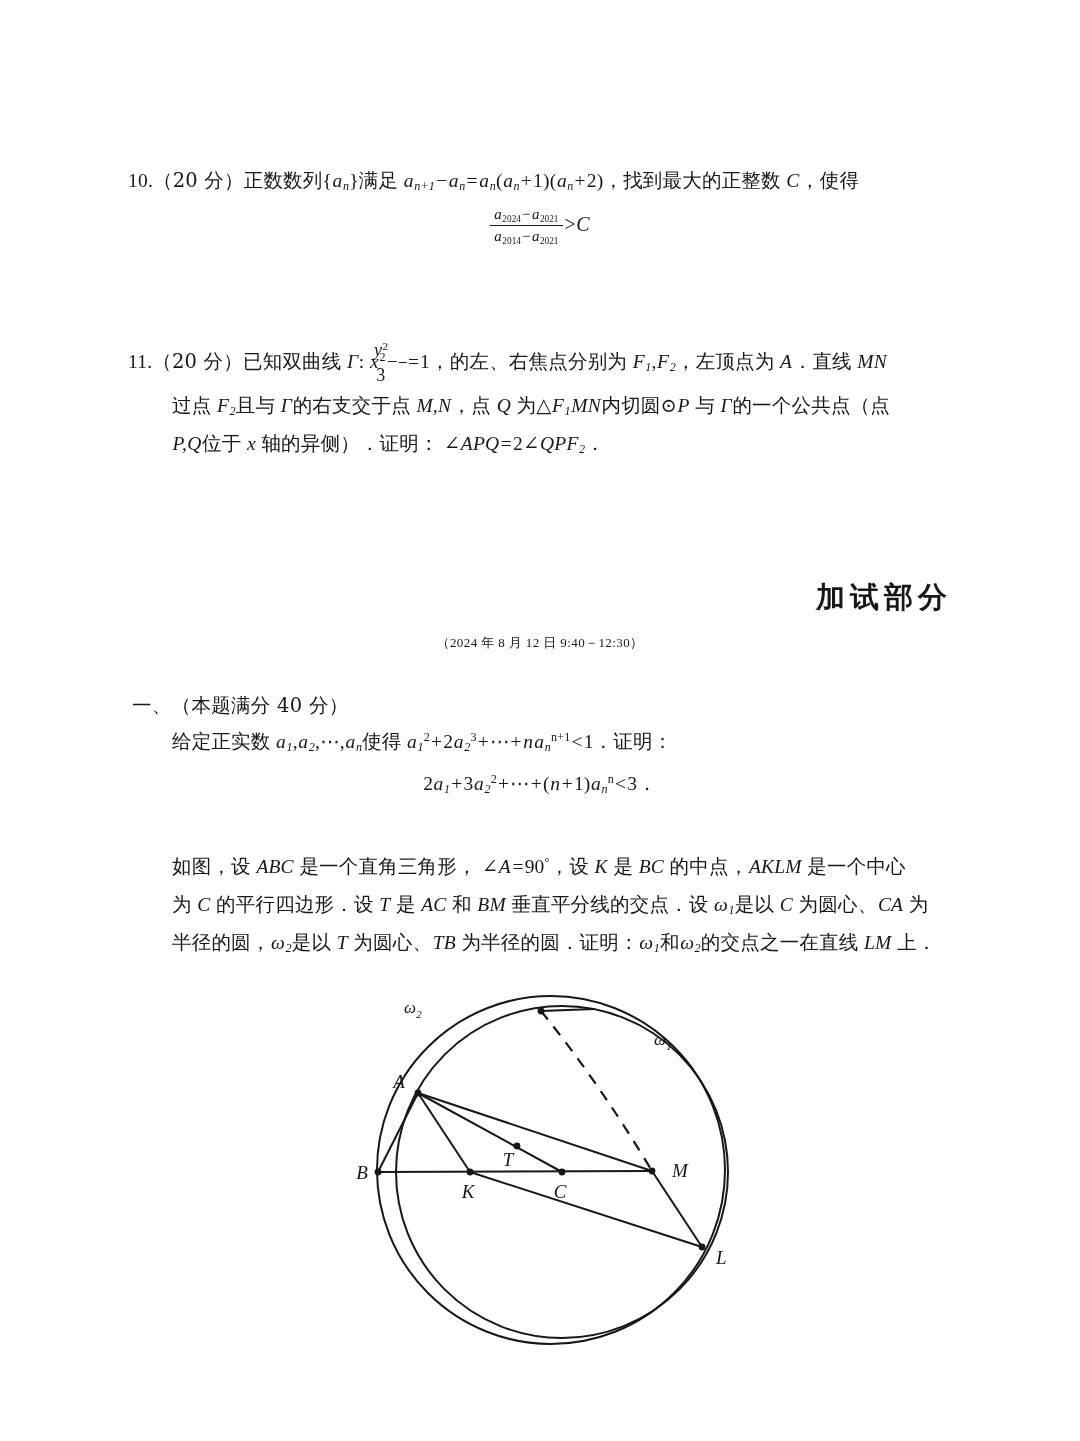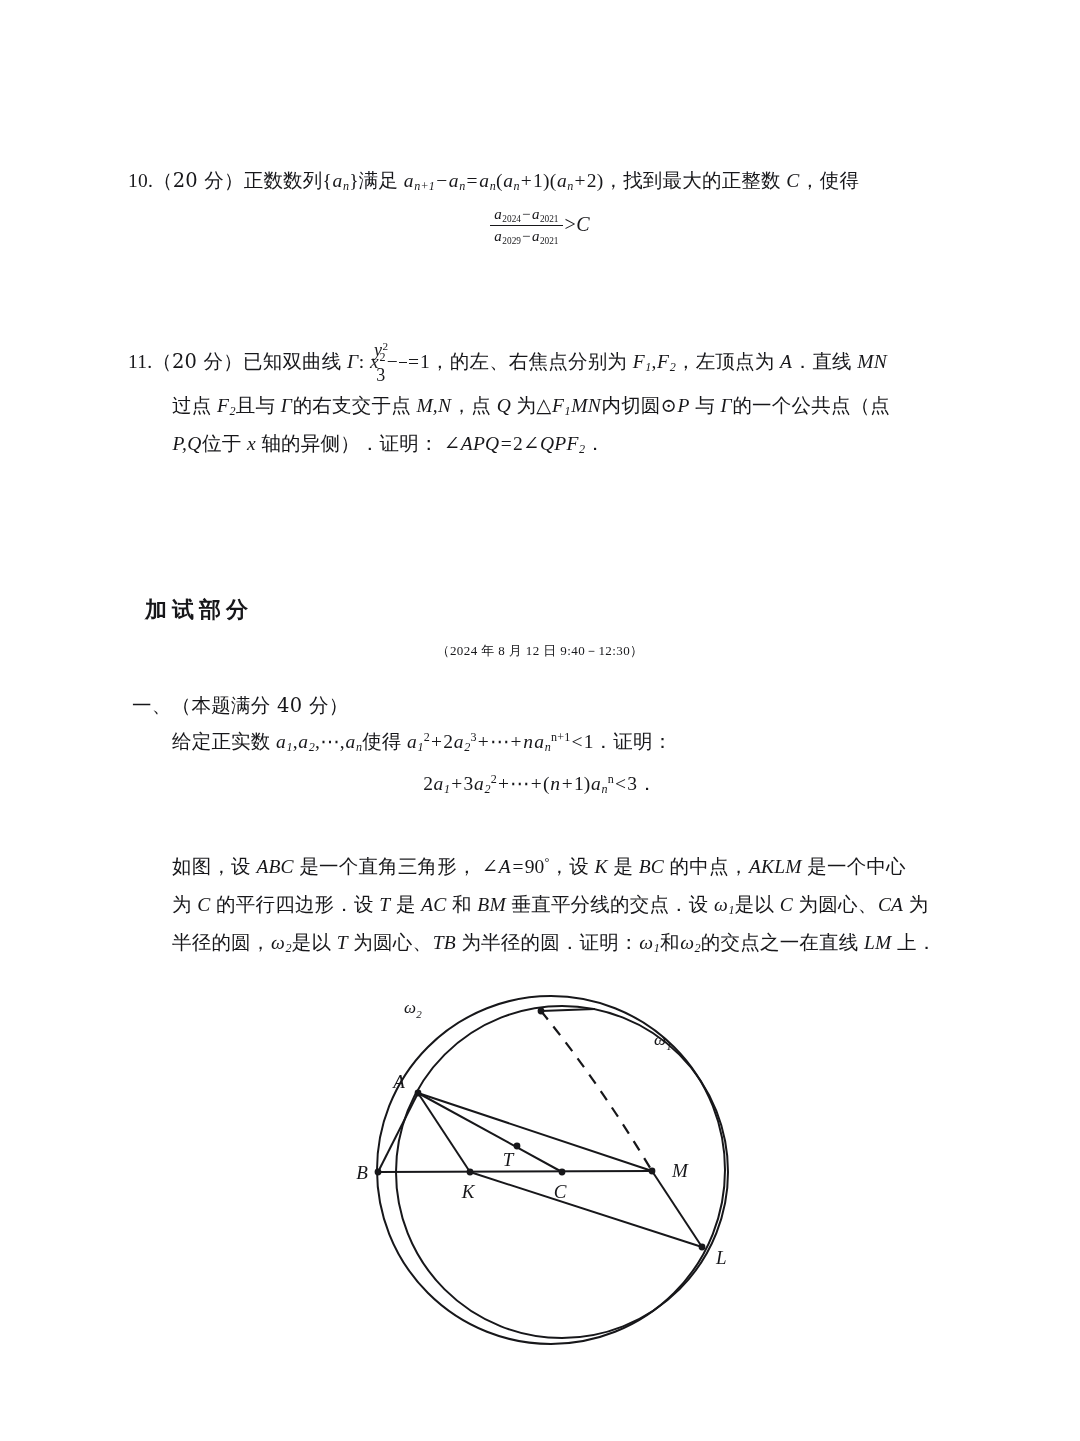--- a/index.html
+++ b/index.html
@@ -72,26 +72,26 @@
   }
   .frac .num { display: block; padding: 0 4px 1px 4px; }
   .frac .den { display: block; border-top: 1.2px solid #17171a; padding: 1px 4px 0 4px; }
   .frac-sm { font-size: 18px; }
   .frac-sm .num { padding-bottom: 0; }
 
   .gt { font-size: 20px; padding-left: 2px; }
 
   
   .section-title {
-    text-align: left;
+    text-align: right;
     font-family: "DejaVu Serif", "Liberation Serif", serif;
     font-weight: 700;
-    font-size: 22px;
+    font-size: 29px;
     letter-spacing: 5px;
-    margin: 17px;
+    margin: 0;
   }
   .section-date {
     text-align: center;
     font-size: 13px;
     margin: 16px 0 0 0;
     letter-spacing: .4px;
   }
 
   .part-head {
     font-size: 19.5px;
@@ -136,21 +136,21 @@
 
 <div class="page">
 
   <div class="blk" id="b-p10">
     <p class="prob hang"><span class="mn">10</span><span class="mn">.</span><span class="cn">（20 分）</span><span class="cn">正数数列</span><span class="mn">{</span><span class="mi">a</span><sub class="s">n</sub><span class="mn">}</span><span class="cn">满足</span>&nbsp;<span class="mi">a</span><sub class="s">n+1</sub><span class="op">−</span><span class="mi">a</span><sub class="s">n</sub><span class="op">=</span><span class="mi">a</span><sub class="s">n</sub><span class="mn">(</span><span class="mi">a</span><sub class="s">n</sub><span class="op">+</span><span class="mn">1</span><span class="mn">)</span><span class="mn">(</span><span class="mi">a</span><sub class="s">n</sub><span class="op">+</span><span class="mn">2</span><span class="mn">)</span><span class="cn">，</span><span class="cn">找到最大的正整数</span>&nbsp;<span class="mi">C</span><span class="cn">，</span><span class="cn">使得</span></p>
   </div>
 
   <div class="blk center-eq" id="b-p10-eq">
     <span class="frac">
       <span class="num"><span class="mi">a</span><sub class="u">2024</sub><span class="op">−</span><span class="mi">a</span><sub class="u">2021</sub></span>
-      <span class="den"><span class="mi">a</span><sub class="u">2029</sub><span class="op">−</span><span class="mi">a</span><sub class="u">2021</sub></span>
+      <span class="den"><span class="mi">a</span><sub class="u">2014</sub><span class="op">−</span><span class="mi">a</span><sub class="u">2021</sub></span>
     </span><span class="gt">&gt;</span><span class="mi" style="font-size:20px;">C</span>
   </div>
 
 
   <div class="blk" id="b-p11">
     <p class="prob hang"><span class="mn">11</span><span class="mn">.</span><span class="cn">（20 分）</span><span class="cn">已知双曲线</span>&nbsp;<span class="mi">Γ</span><span>:</span>&nbsp;<span class="mi">x</span><sup class="u">2</sup><span class="op">−</span><span class="frac frac-sm"><span class="num"><span class="mi">y</span><sup class="u">2</sup></span><span class="den mn">3</span></span><span class="op">=</span><span class="mn">1</span><span class="cn">，</span><span class="cn">的左、右焦点分别为</span>&nbsp;<span class="mi">F</span><sub class="s">1</sub><span>,</span><span class="mi">F</span><sub class="s">2</sub><span class="cn">，</span><span class="cn">左顶点为</span>&nbsp;<span class="mi">A</span><span class="cn">．</span><span class="cn">直线</span>&nbsp;<span class="mi">MN</span></p>
 
     <p class="prob body-indent"><span class="cn">过点</span>&nbsp;<span class="mi">F</span><sub class="s">2</sub><span class="cn">且与</span>&nbsp;<span class="mi">Γ</span><span class="cn">的右支交于点</span>&nbsp;<span class="mi">M,N</span><span class="cn">，</span><span class="cn">点</span>&nbsp;<span class="mi">Q</span>&nbsp;<span class="cn">为</span><span>△</span><span class="mi">F</span><sub class="s">1</sub><span class="mi">MN</span><span class="cn">内切圆</span><span>⊙</span><span class="mi">P</span>&nbsp;<span class="cn">与</span>&nbsp;<span class="mi">Γ</span><span class="cn">的一个公共点（点</span></p>
 
     <p class="prob body-indent"><span class="mi">P,Q</span><span class="cn">位于</span>&nbsp;<span class="mi">x</span>&nbsp;<span class="cn">轴的异侧）．证明：</span>&nbsp;<span>∠</span><span class="mi">APQ</span><span class="op">=</span><span class="mn">2</span><span>∠</span><span class="mi">QPF</span><sub class="s">2</sub><span class="cn">．</span></p>

